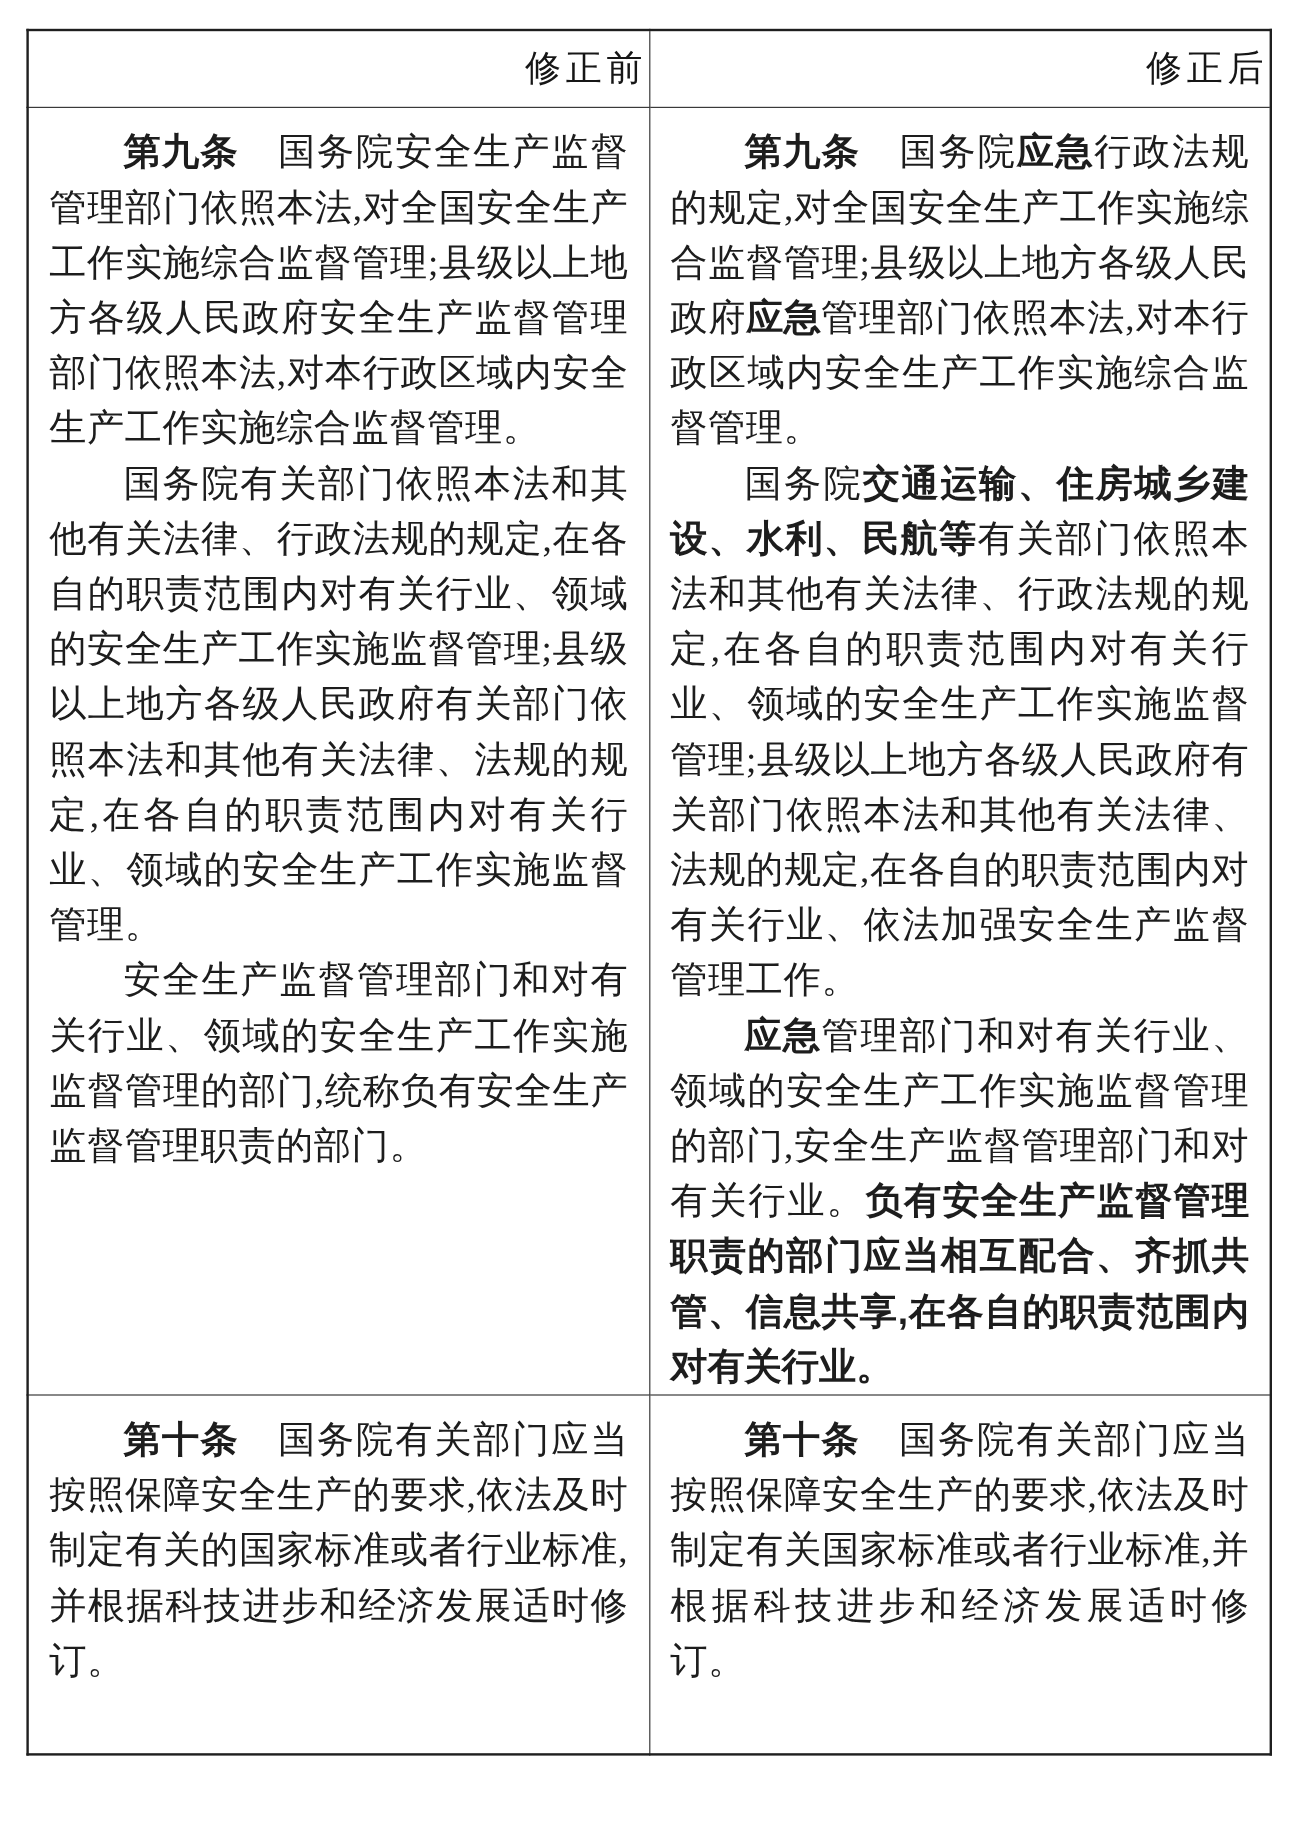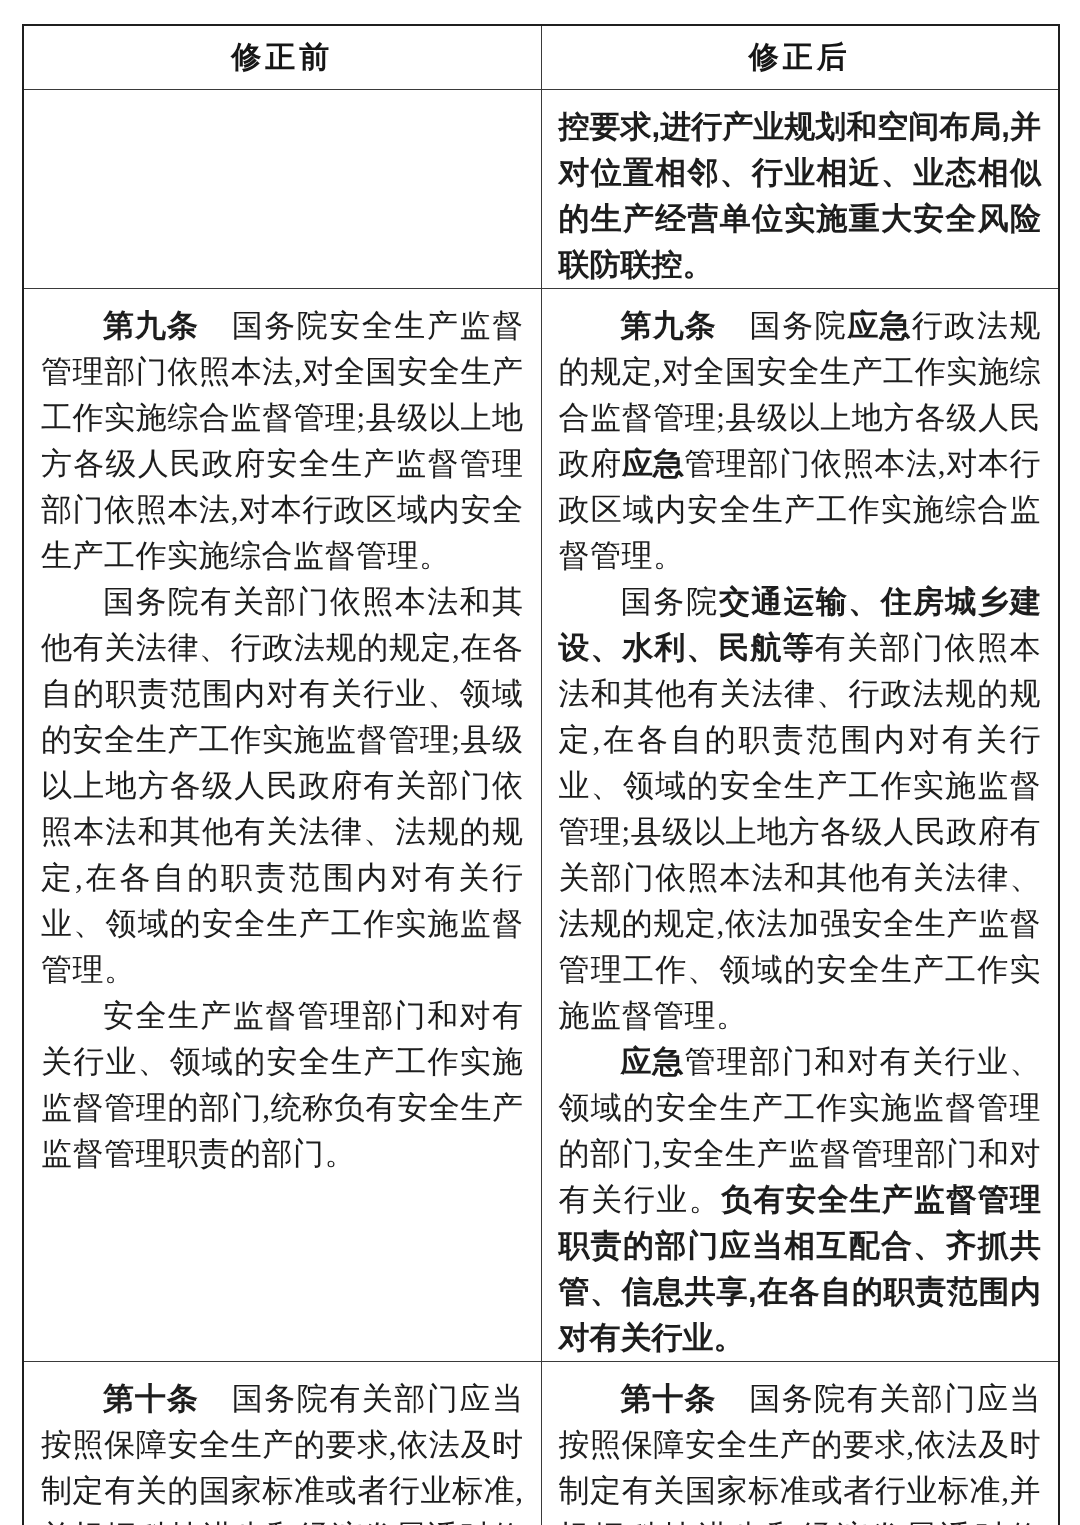--- a/index.html
+++ b/index.html
@@ -30,23 +30,23 @@
   table.cmp th,
   table.cmp td {
     border: 1px solid #3a3a3a;
     vertical-align: top;
     box-sizing: border-box;
     width: 518px;
   }
   table.cmp th {
     height: 64px;
     vertical-align: middle;
-    text-align: center;
+    text-align: right;
     font-family: "Liberation Sans", "DejaVu Sans", sans-serif;
-    font-weight: 700;
+    font-weight: 400;
     font-size: 30px;
     letter-spacing: 4px;
     color: #161616;
     margin-top: 48px;
   }
   table.cmp td {
     padding: 14px 17px 0 17px;
     font-size: 31px;
     line-height: 46px;
     letter-spacing: 0.5px;
@@ -72,35 +72,29 @@
 
 <div class="page">
   <table class="cmp">
     <thead>
       <tr class="header-row">
         <th>修正前</th>
         <th>修正后</th>
       </tr>
     </thead>
     <tbody>
-      <tr class="row-carryover">
-        <td class="cell"></td>
-        <td class="cell">
-            <p class="para no-indent"><span class="seg bold">控要求,进行产业规划和空间布局,并对位置相邻、行业相近、业态相似的生产经营单位实施重大安全风险联防联控。</span></p>
-          </td>
-      </tr>
       <tr class="row-article9">
         <td class="cell">
             <p class="para"><span class="seg bold">第九条</span><span class="seg">　国务院安全生产监督管理部门依照本法,对全国安全生产工作实施综合监督管理;县级以上地方各级人民政府安全生产监督管理部门依照本法,对本行政区域内安全生产工作实施综合监督管理。</span></p>
             <p class="para"><span class="seg">国务院有关部门依照本法和其他有关法律、行政法规的规定,在各自的职责范围内对有关行业、领域的安全生产工作实施监督管理;县级以上地方各级人民政府有关部门依照本法和其他有关法律、法规的规定,在各自的职责范围内对有关行业、领域的安全生产工作实施监督管理。</span></p>
             <p class="para"><span class="seg">安全生产监督管理部门和对有关行业、领域的安全生产工作实施监督管理的部门,统称负有安全生产监督管理职责的部门。</span></p>
           </td>
         <td class="cell">
             <p class="para"><span class="seg bold">第九条</span><span class="seg">　国务院</span><span class="seg bold">应急</span><span class="seg">行政法规的规定,对全国安全生产工作实施综合监督管理;县级以上地方各级人民政府</span><span class="seg bold">应急</span><span class="seg">管理部门依照本法,对本行政区域内安全生产工作实施综合监督管理。</span></p>
-            <p class="para"><span class="seg">国务院</span><span class="seg bold">交通运输、住房城乡建设、水利、民航等</span><span class="seg">有关部门依照本法和其他有关法律、行政法规的规定,在各自的职责范围内对有关行业、领域的安全生产工作实施监督管理;县级以上地方各级人民政府有关部门依照本法和其他有关法律、法规的规定,依法加强安全生产监督管理工作、领域的安全生产工作实施监督管理。</span></p>
+            <p class="para"><span class="seg">国务院</span><span class="seg bold">交通运输、住房城乡建设、水利、民航等</span><span class="seg">有关部门依照本法和其他有关法律、行政法规的规定,在各自的职责范围内对有关行业、领域的安全生产工作实施监督管理;县级以上地方各级人民政府有关部门依照本法和其他有关法律、法规的规定,在各自的职责范围内对有关行业、依法加强安全生产监督管理工作。</span></p>
             <p class="para"><span class="seg bold">应急</span><span class="seg">管理部门和对有关行业、领域的安全生产工作实施监督管理的部门,安全生产监督管理部门和对有关行业。</span><span class="seg bold">负有安全生产监督管理职责的部门应当相互配合、齐抓共管、信息共享,在各自的职责范围内对有关行业。</span></p>
           </td>
       </tr>
       <tr class="row-article10">
         <td class="cell">
             <p class="para"><span class="seg bold">第十条</span><span class="seg">　国务院有关部门应当按照保障安全生产的要求,依法及时制定有关的国家标准或者行业标准,并根据科技进步和经济发展适时修订。</span></p>
           </td>
         <td class="cell">
             <p class="para"><span class="seg bold">第十条</span><span class="seg">　国务院有关部门应当按照保障安全生产的要求,依法及时制定有关国家标准或者行业标准,并根据科技进步和经济发展适时修订。</span></p>
           </td>

